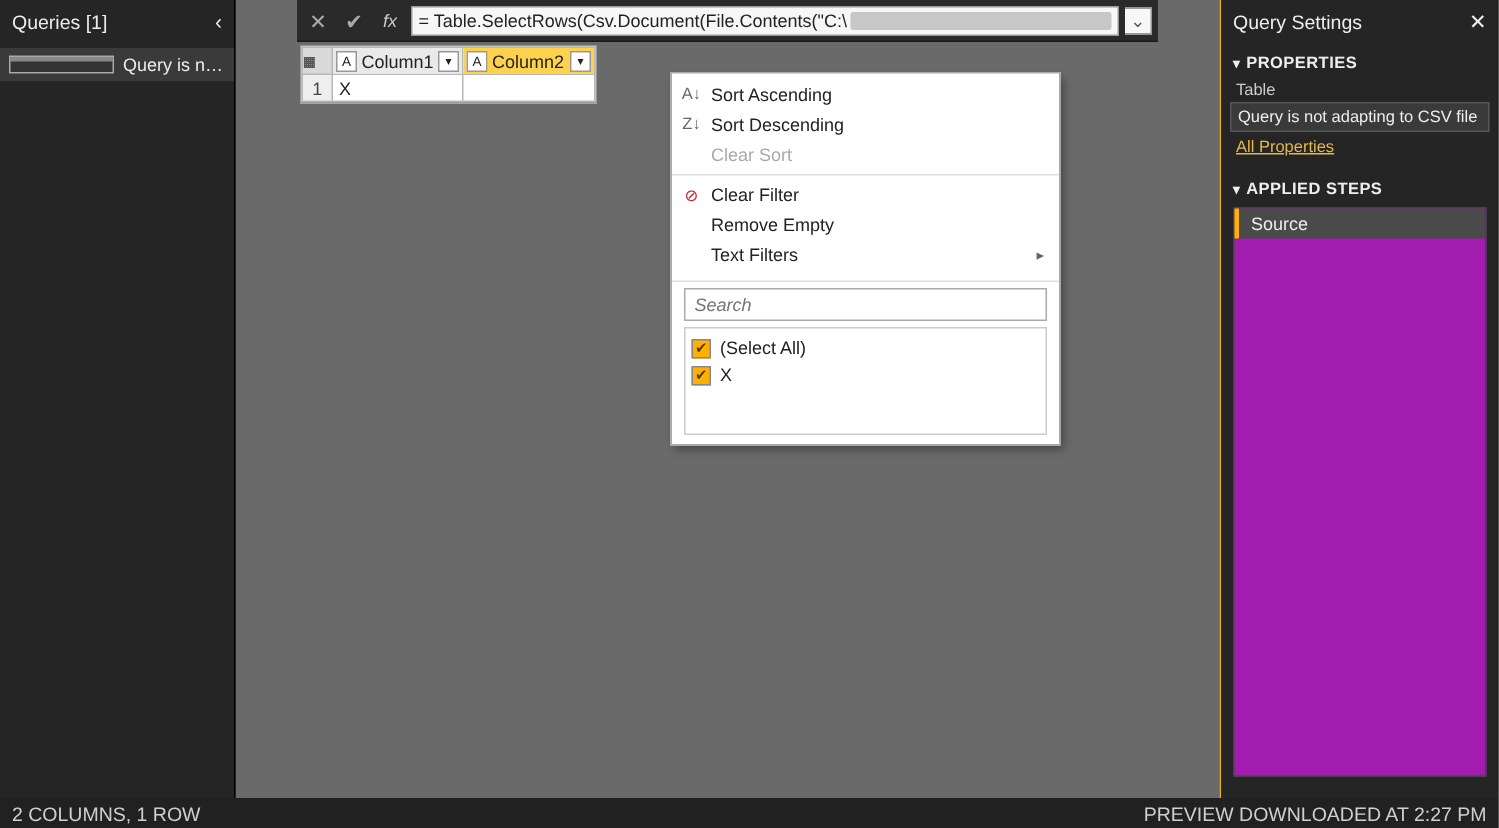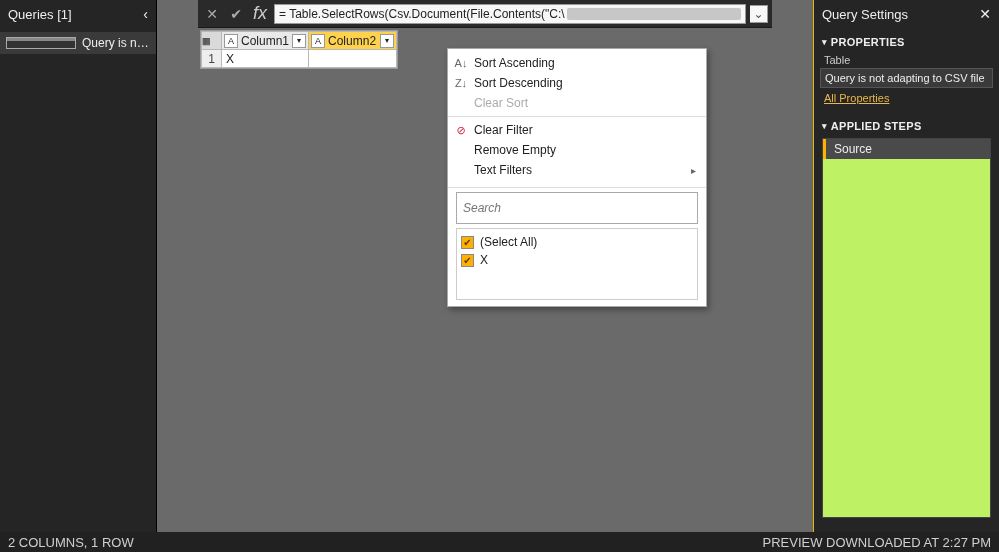--- a/index.html
+++ b/index.html
@@ -15,21 +15,21 @@
   .queries-header .chev { font-size: 14px; cursor: pointer; }
   .queries-list { padding: 4px 0; }
   .query-item { display: flex; align-items: center; height: 22px; padding: 0 6px; gap: 6px; background: #3a3a3a; font-size: 12px; color: #eee; cursor: pointer; }
   .query-item .qicon { width: 14px; height: 12px; border: 1px solid #aaa; background: linear-gradient(#888,#888) top/100% 3px no-repeat, #333; }
   .query-item span { white-space: nowrap; overflow: hidden; text-overflow: ellipsis; flex: 1; }
 
   
   .center { flex: 1; display: flex; flex-direction: column; min-width: 0; }
   .formula-bar { height: 28px; background: #2a2a2a; display: flex; align-items: center; gap: 4px; padding: 2px 4px; border-bottom: 1px solid #1a1a1a; }
   .fb-btn { width: 20px; height: 20px; display: flex; align-items: center; justify-content: center; color: #aaa; font-size: 14px; cursor: pointer; }
-  .fx { font-style: italic; font-size: 18px; color: #ccc; }
+  .fx { font-style: italic; font-size: 12px; color: #ccc; }
   .formula-input { flex: 1; height: 20px; background: #f7f7f7; color: #222; border: 1px solid #999; font-size: 12px; padding: 0 4px; display: flex; align-items: center; white-space: nowrap; overflow: hidden; }
   .formula-mask { display:inline-block; height:12px; background:#c7c7c7; border-radius:2px; flex:1; margin-left:2px; }
   .fb-drop { width: 18px; height: 18px; display:flex; align-items:center; justify-content:center; color:#555; font-size:12px; cursor:pointer; background:#f7f7f7; border:1px solid #999; border-left:none; }
 
   .grid-wrap { position: relative; flex: 1; background: #6a6a6a; }
   .grid { position: absolute; left: 2px; top: 2px; background: #fff; border: 1px solid #999; }
   table { border-collapse: collapse; font-size: 12px; color: #222; }
   th, td { border: 1px solid #b8b8b8; height: 18px; }
   th.rownumhdr { width: 20px; background: #d9d9d9; }
   th.colhdr { background: #e9e9e9; text-align: left; font-weight: normal; padding: 0 2px; position: relative; }
@@ -42,39 +42,39 @@
 
   
   .filter-popup { position:absolute; left:249px; top:20px; width:260px; background:#fff; border:1px solid #aaa; box-shadow: 2px 3px 6px rgba(0,0,0,0.35); color:#222; }
   .filter-popup .menu { padding: 4px 0; }
   .menuitem { display:flex; align-items:center; height:20px; padding: 0 10px 0 26px; font-size:12px; cursor:pointer; position:relative; }
   .menuitem.disabled { color:#aaa; cursor:default; }
   .menuitem .micon { position:absolute; left:6px; width:14px; height:14px; display:flex; align-items:center; justify-content:center; font-size:11px; color:#666; }
   .menuitem .subarrow { margin-left:auto; font-size:10px; color:#666; }
   .menu-sep { height:1px; background:#ddd; margin:3px 0; }
   .filter-search { margin: 4px 8px; }
-  .filter-search input { width:100%; height:32px; border:1px solid #aaa; padding:0 6px; font-size:12px; font-style:italic; color:#888; }
+  .filter-search input { width:100%; height:22px; border:1px solid #aaa; padding:0 6px; font-size:12px; font-style:italic; color:#888; }
   .checklist { margin: 2px 8px 6px 8px; border:1px solid #ccc; height:72px; padding:4px; overflow:auto; }
   .checkrow { display:flex; align-items:center; gap:6px; height:18px; font-size:12px; }
   .checkrow .cb { width:13px; height:13px; border:1px solid #888; background:#ffb000; display:flex; align-items:center; justify-content:center; font-size:10px; color:#5b3b00; }
   .popup-buttons { display:flex; justify-content:flex-end; gap:8px; padding:6px 8px 10px 8px; }
   .btn { height:22px; min-width:58px; border:1px solid #aaa; background:#f3f3f3; font-size:12px; cursor:pointer; }
   .btn.primary { background:#ffb000; border-color:#cf8f00; }
 
   
   .settings-pane { width: 186px; background: #252525; border-left:1px solid #eab308; display:flex; flex-direction:column; }
   .settings-header { height:28px; display:flex; align-items:center; justify-content:space-between; padding:0 8px; font-size:13px; }
   .settings-header .close { cursor:pointer; font-size:14px; }
   .section { padding: 4px 6px; }
   .section-title { display:flex; align-items:center; gap:4px; font-weight:bold; font-size:11px; letter-spacing:0.3px; color:#eee; padding: 4px 2px; cursor:pointer; }
   .section-title .tri { font-size:9px; }
   .prop-label { font-size:11px; color:#ccc; padding:2px 4px; }
   .prop-input { width: 100%; height:20px; background:#3a3a3a; border:1px solid #555; color:#eee; font-size:11px; padding:0 4px; }
   .link { color:#e8b74a; text-decoration:underline; font-size:11px; cursor:pointer; padding:4px; display:inline-block; }
-  .steps-box { border:1px solid #444; margin: 2px 2px 6px 2px; height: 380px; background:#bef264; }
+  .steps-box { border:1px solid #444; margin: 2px 2px 6px 2px; height: 380px; background:#a21caf; }
   .step { display:flex; align-items:center; height:20px; background:#4a4a4a; border-left:3px solid #ffb000; padding:0 8px; font-size:12px; color:#eee; cursor:pointer; }
 </style>
 </head>
 <body>
 
 <div class="app">
   <div class="main-row">
 
     <div class="queries-pane">
       <div class="queries-header">

